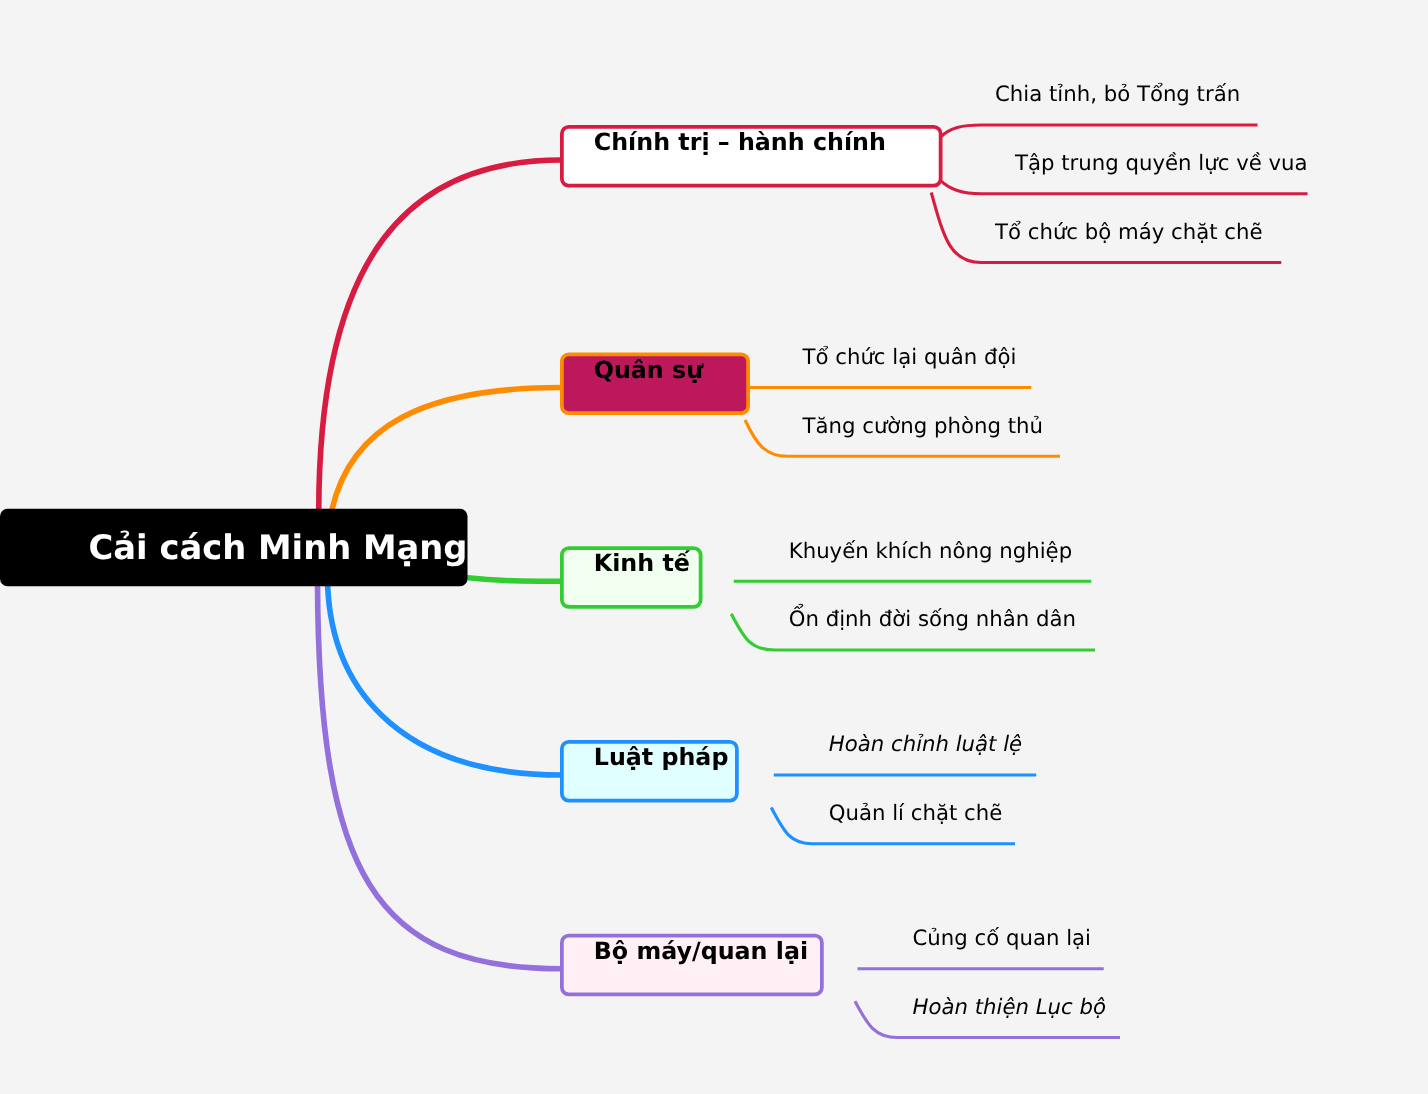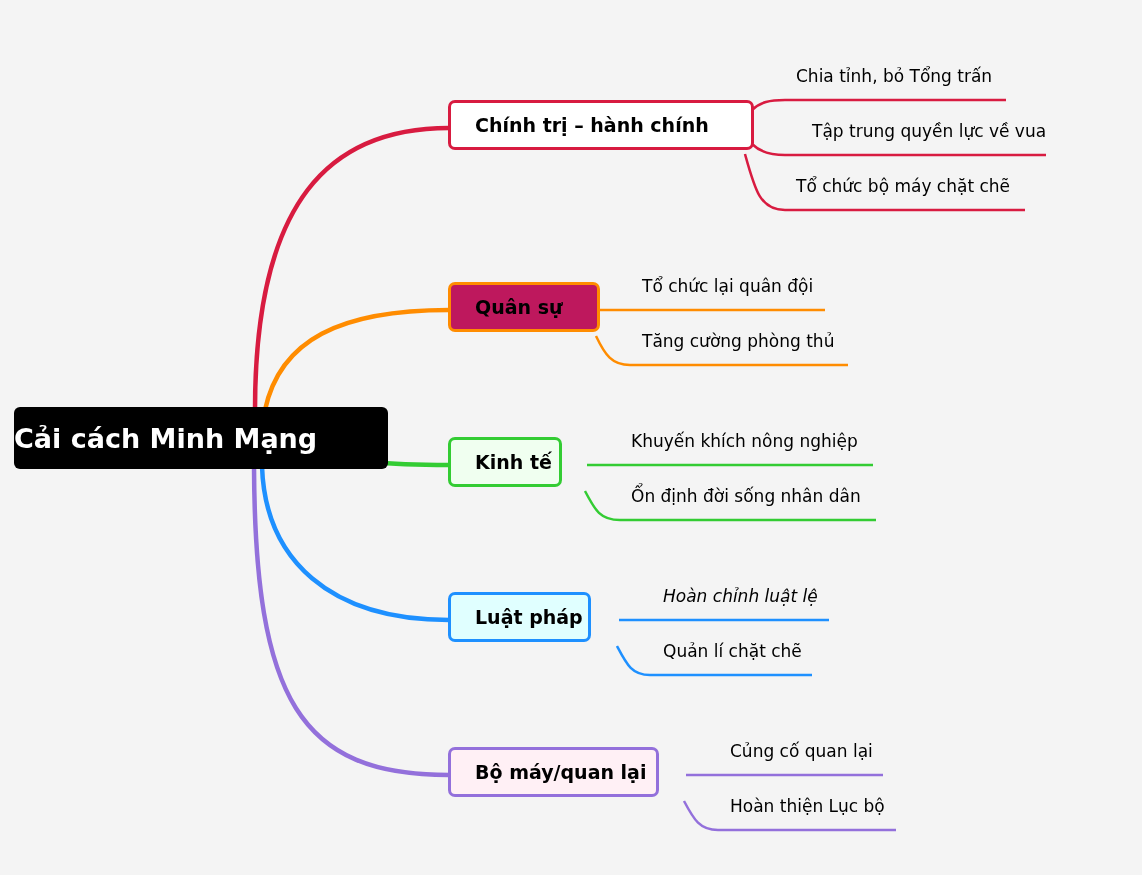--- a/index.html
+++ b/index.html
@@ -1,22 +1,22 @@
 <!DOCTYPE html>
 <html><head>
 <meta charset="utf-8">
 <style>
   html, body { margin:0; padding:0; }
   body { width:1142px; height:875px; background:#f4f4f4; position:relative; overflow:hidden;
          font-family:"DejaVu Sans", sans-serif; }
   svg.links { position:absolute; left:0; top:0; }
   .root { position:absolute; left:0; top:407px; width:374px; height:62px; background:#000; border-radius:6px;
-          color:#fff; font-weight:bold; font-size:27px; display:flex; align-items:center; justify-content:flex-start;margin-left:14px; }
+          color:#fff; font-weight:bold; font-size:27px; display:flex; align-items:center; justify-content:flex-end; }
   .topic { position:absolute; height:50px; border:3px solid; border-radius:7px; box-sizing:border-box;
-           font-weight:bold; font-size:19px; color:#000; display:flex; align-items:center; padding-left:24px; }
+           font-weight:bold; font-size:19px; color:#000; display:flex; align-items:flex-start; padding-left:24px; }
   .leaf { position:absolute; font-size:17px; color:#000; white-space:nowrap; }
 </style>
 </head>
 <body>
 
 <svg class="links" width="1142" height="875">
 
   <path d="M255,410 C255,200 330,128 449,128" stroke="#d81b40" stroke-width="4.5" fill="none"></path>
   <path d="M265,410 C280,340 340,310 449,310" stroke="#ff8c00" stroke-width="4.5" fill="none"></path>
   <path d="M372,462 C400,465 420,465 449,465" stroke="#33cc33" stroke-width="4.5" fill="none"></path>
@@ -67,13 +67,13 @@
 <span class="leaf" style="left:642px;top:276px;">Tổ chức lại quân đội</span>
 <span class="leaf" style="left:642px;top:331px;">Tăng cường phòng thủ</span>
 
 <span class="leaf" style="left:631px;top:431px;">Khuyến khích nông nghiệp</span>
 <span class="leaf" style="left:631px;top:486px;">Ổn định đời sống nhân dân</span>
 
 <span class="leaf" style="left:663px;top:586px;font-style:italic;">Hoàn chỉnh luật lệ</span>
 <span class="leaf" style="left:663px;top:641px;">Quản lí chặt chẽ</span>
 
 <span class="leaf" style="left:730px;top:741px;">Củng cố quan lại</span>
-<span class="leaf" style="left:730px;top:796px;">Hoàn thiện Lục bộ</span>
+<span class="leaf" style="left:730px;top:796px;font-style:italic;">Hoàn thiện Lục bộ</span>
 
 </body></html>

